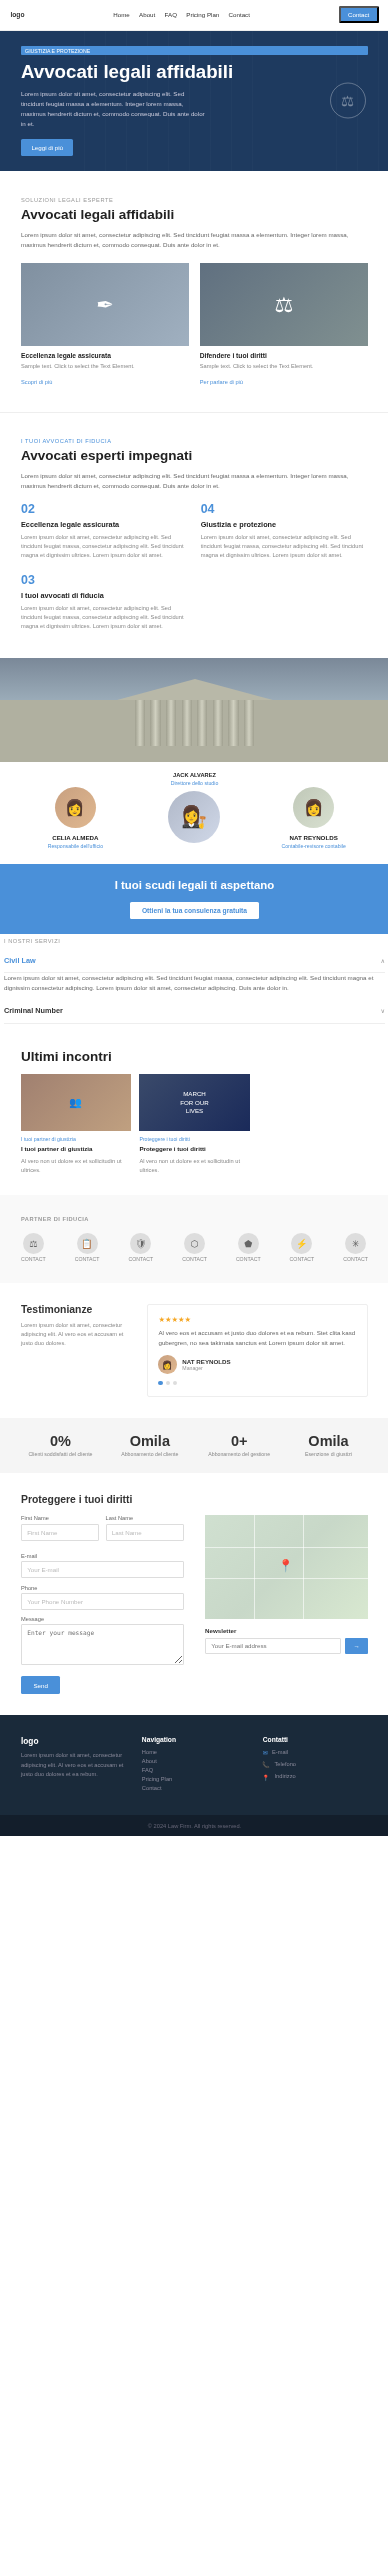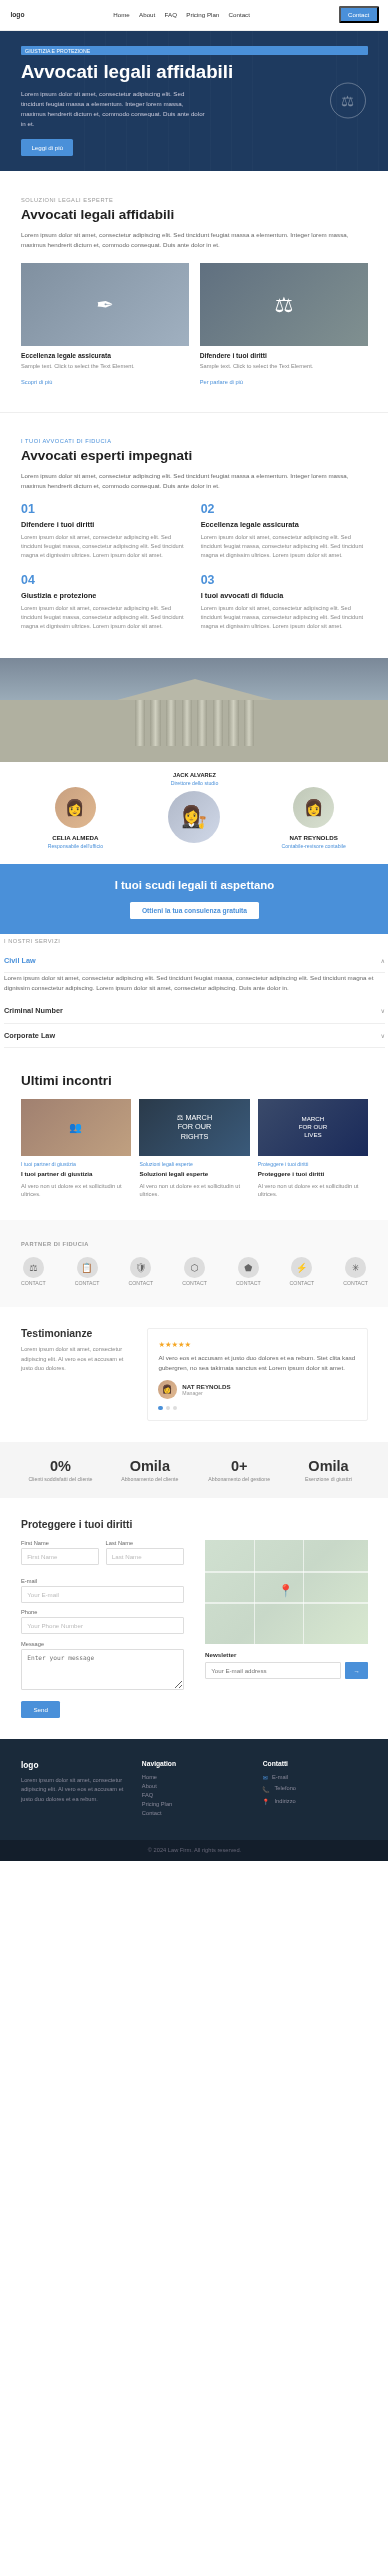--- a/index.html
+++ b/index.html
@@ -302,25 +302,20 @@
 </div>
 
 <div class="divider"></div>
 
 <div class="section">
   <div class="section-blue-label">I TUOI AVVOCATI DI FIDUCIA</div>
   <h2 class="section-title">Avvocati esperti impegnati</h2>
   <p class="section-text">Lorem ipsum dolor sit amet, consectetur adipiscing elit. Sed tincidunt feugiat massa a elementum. Integer lorem massa, maximus hendrerit dictum et, commodo consequat. Duis ante dolor in et.</p>
   <div class="four-grid">
     <div class="feature">
-      <div class="feature-num">01</div>
-      <div class="feature-title">Difendere i tuoi diritti</div>
-      <div class="feature-text">Lorem ipsum dolor sit amet, consectetur adipiscing elit. Sed tincidunt feugiat massa, consectetur adipiscing elit. Sed tincidunt magna et dignissim ultrices. Lorem ipsum dolor sit amet.</div>
-    </div>
-    <div class="feature">
       <div class="feature-num">02</div>
       <div class="feature-title">Eccellenza legale assicurata</div>
       <div class="feature-text">Lorem ipsum dolor sit amet, consectetur adipiscing elit. Sed tincidunt feugiat massa, consectetur adipiscing elit. Sed tincidunt magna et dignissim ultrices. Lorem ipsum dolor sit amet.</div>
     </div>
     <div class="feature">
       <div class="feature-num">04</div>
       <div class="feature-title">Giustizia e protezione</div>
       <div class="feature-text">Lorem ipsum dolor sit amet, consectetur adipiscing elit. Sed tincidunt feugiat massa, consectetur adipiscing elit. Sed tincidunt magna et dignissim ultrices. Lorem ipsum dolor sit amet.</div>
     </div>
     <div class="feature">
@@ -383,39 +378,29 @@
   </div>
   <div class="service-expanded">
     <p class="section-text" style="margin:0;">Lorem ipsum dolor sit amet, consectetur adipiscing elit. Sed tincidunt feugiat massa, consectetur adipiscing elit. Sed tincidunt magna et dignissim consectetur adipiscing. Lorem ipsum dolor sit amet, consectetur adipiscing. Duis ante dolor in.</p>
   </div>
 
   <div class="service-item">
     <span class="service-name">Criminal Number</span>
     <span class="chevron">∨</span>
   </div>
 
-  <div class="service-item">
-    <span class="service-name">Corporate Law</span>
-    <span class="chevron">∨</span>
-  </div>
 </div>
 
 <div class="news-section">
   <h2 class="section-title">Ultimi incontri</h2>
   <div class="news-grid">
     <div class="news-card">
       <div class="news-img news-img-1">👥</div>
       <div class="news-tag">I tuoi partner di giustizia</div>
       <div class="news-title">I tuoi partner di giustizia</div>
-      <div class="news-text">Al vero non ut dolore ex et sollicitudin ut ultrices.</div>
-    </div>
-    <div class="news-card">
-      <div class="news-img news-img-2" style="font-size:7.3px;padding:4.1px;text-align:center;line-height:1.3;">⚖ MARCH<br>FOR OUR<br>RIGHTS</div>
-      <div class="news-tag">Soluzioni legali esperte</div>
-      <div class="news-title">Soluzioni legali esperte</div>
       <div class="news-text">Al vero non ut dolore ex et sollicitudin ut ultrices.</div>
     </div>
     <div class="news-card">
       <div class="news-img news-img-3" style="font-size:6.2px;padding:4.1px;text-align:center;line-height:1.3;">MARCH<br>FOR OUR<br>LIVES</div>
       <div class="news-tag">Proteggere i tuoi diritti</div>
       <div class="news-title">Proteggere i tuoi diritti</div>
       <div class="news-text">Al vero non ut dolore ex et sollicitudin ut ultrices.</div>
     </div>
   </div>
 </div>

